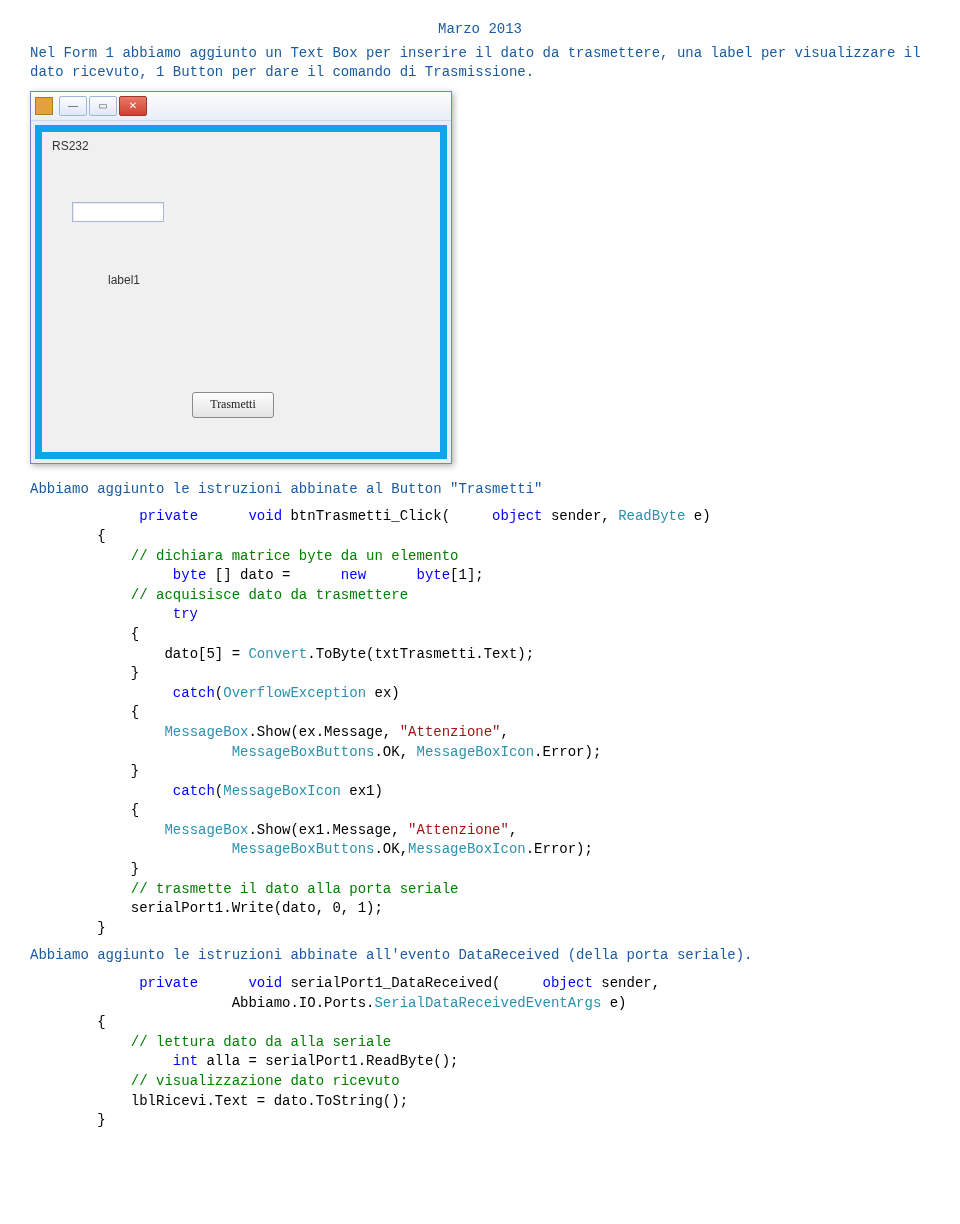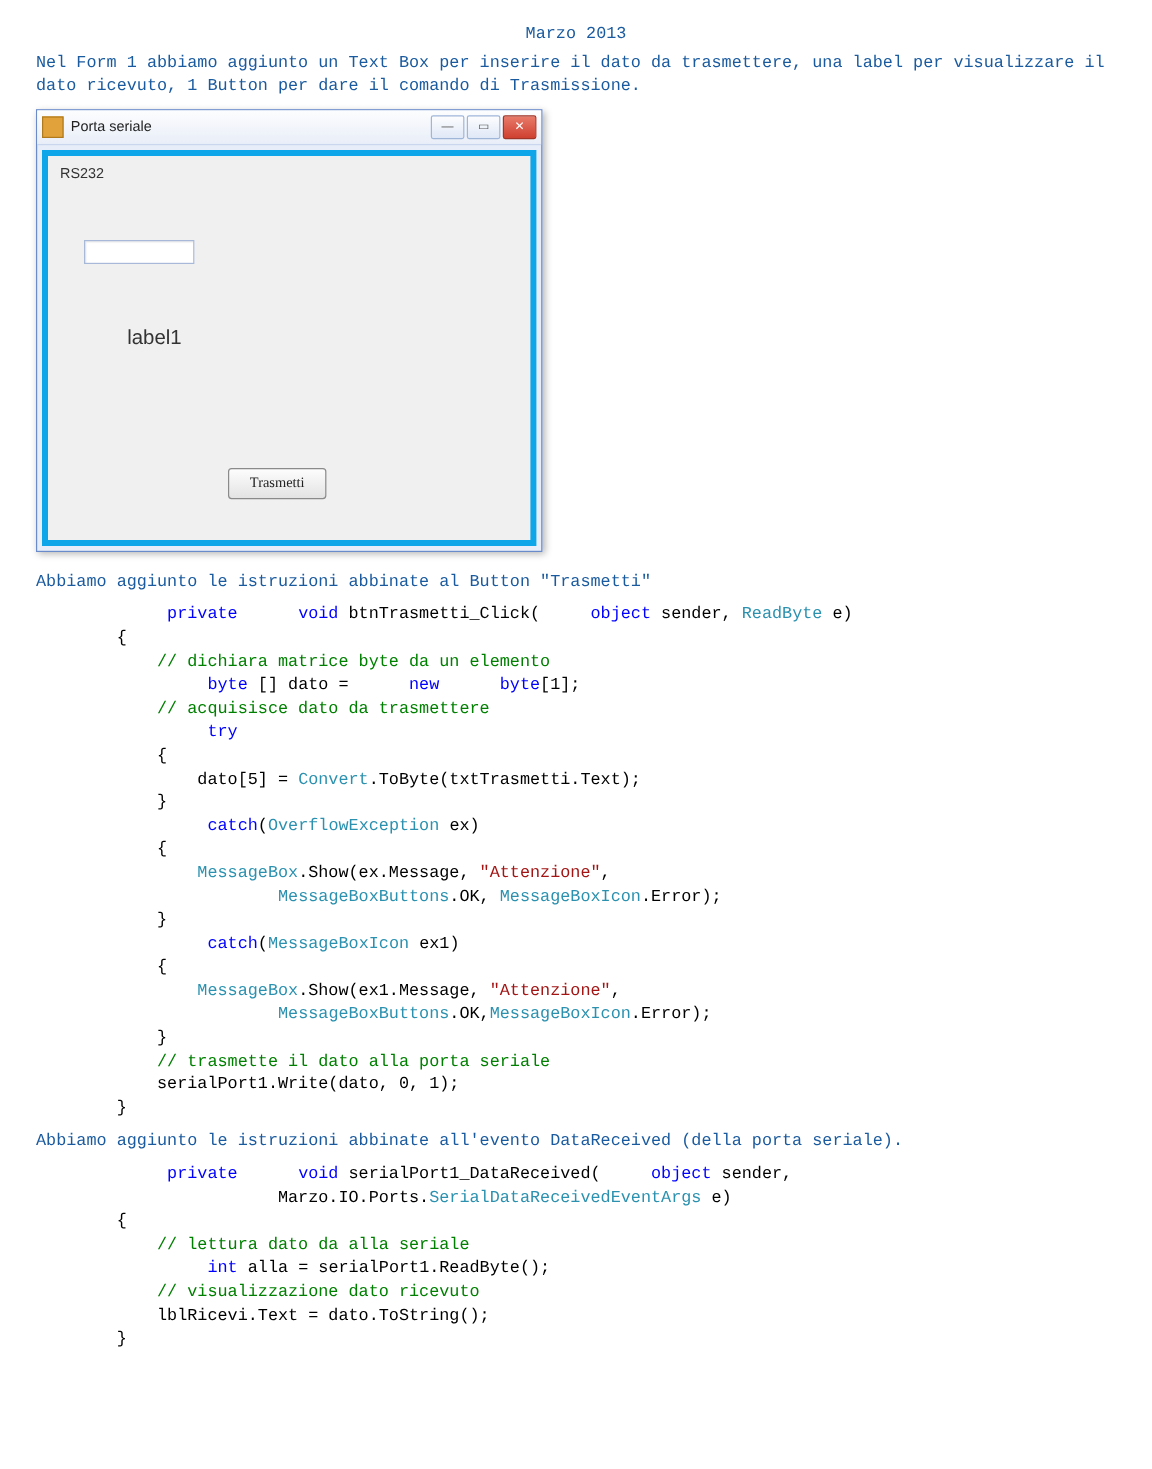--- a/index.html
+++ b/index.html
@@ -53,42 +53,42 @@
   }
   .tb-close {
     background: linear-gradient(#e87a6a,#cf4030);
     color:#fff;
     border-color:#a03428;
   }
   .client {
     background: #f0f0f0;
     height: 320px;
     position: relative;
-    border: 5px solid #0ea5e9;
+    border: 7px solid #0ea5e9;
     margin: 4px;
     font-family: "Segoe UI", Tahoma, sans-serif;
   }
   .groupbox-label {
     position: absolute;
     top: 6px; left: 10px;
     font-size: 12px; color:#333;
     font-family: "Microsoft Sans Serif", sans-serif;
   }
   .textbox {
     position: absolute;
     top: 70px; left: 30px;
     width: 90px; height: 18px;
     background:#fff;
     border: 1px solid #a8b8d8;
     box-shadow: inset 1px 1px 1px rgba(0,0,0,0.08);
   }
   .label1 {
     position: absolute;
     top: 140px; left: 30px;
-    font-size: 17px; color:#333;
+    font-size: 12px; color:#333;
     font-family: "Microsoft Sans Serif", sans-serif;
     padding-left: 36px;
   }
   .btn-trasmetti {
     position: absolute;
     top: 260px; left: 150px;
     width: 80px; height: 24px;
     background: linear-gradient(#fdfdfd,#e3e3e3);
     border: 1px solid #8a8a8a;
     border-radius: 3px;
@@ -110,21 +110,20 @@
 </style>
 </head>
 <body>
 
 <div class="header-date">Marzo 2013</div>
 <div class="intro">Nel Form 1 abbiamo aggiunto un Text Box per inserire il dato da trasmettere, una label per visualizzare il dato ricevuto, 1 Button per dare il comando di Trasmissione.</div>
 
 <div class="window">
   <div class="titlebar">
     <div class="tb-icon"></div>
-    <div class="tb-title">Porta seriale</div>
     <div class="tb-btns">
       <div class="tb-btn">—</div>
       <div class="tb-btn">▭</div>
       <div class="tb-btn tb-close">✕</div>
     </div>
   </div>
   <div class="client">
     <div class="groupbox-label">RS232</div>
     <div class="textbox"></div>
     <div class="label1">label1</div>
@@ -153,19 +152,19 @@
 <span>                </span><span class="type">MessageBox</span><span>.Show(ex1.Message, </span><span class="str">"Attenzione"</span><span>,</span>
 <span>                        </span><span class="type">MessageBoxButtons</span><span>.OK,</span><span class="type">MessageBoxIcon</span><span>.Error);</span>
 <span>            }</span>
 <span class="cmt">            // trasmette il dato alla porta seriale</span>
 <span>            serialPort1.Write(dato, 0, 1);</span>
 <span>        }</span></pre>
 
 <div class="para">Abbiamo aggiunto le istruzioni abbinate all'evento DataReceived (della porta seriale).</div>
 
 <pre class="code"><span>        </span><span class="kw">private</span><span> </span><span class="kw">void</span><span> serialPort1_DataReceived(</span><span class="kw">object</span><span> sender,</span>
-<span>                        Marzo.IO.Ports.</span><span class="type">SerialDataReceivedEventArgs</span><span> e)</span>
+<span>                        Abbiamo.IO.Ports.</span><span class="type">SerialDataReceivedEventArgs</span><span> e)</span>
 <span>        {</span>
 <span class="cmt">            // lettura dato da alla seriale</span>
 <span>            </span><span class="kw">int</span><span> alla = serialPort1.ReadByte();</span>
 <span class="cmt">            // visualizzazione dato ricevuto</span>
 <span>            lblRicevi.Text = dato.ToString();</span>
 <span>        }</span></pre>
 
 </body></html>

